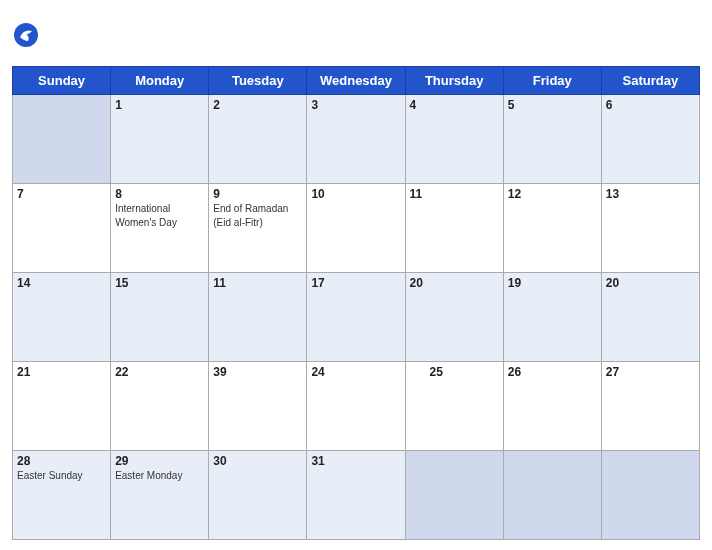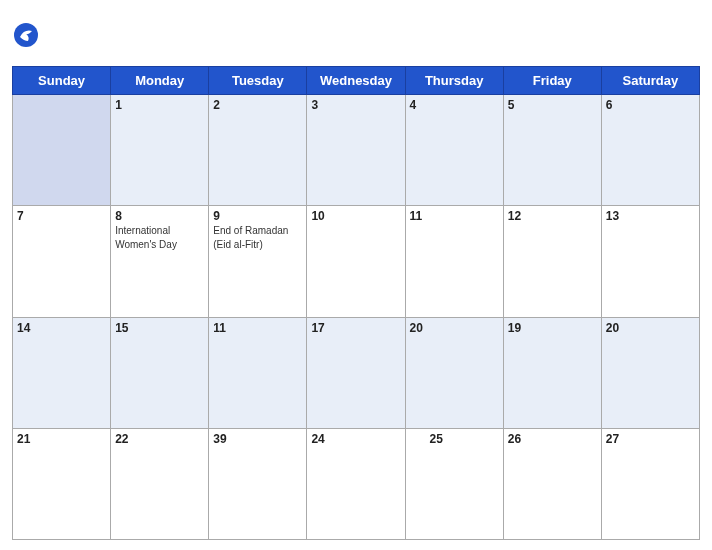--- a/index.html
+++ b/index.html
@@ -222,15 +222,28 @@
           <td style="background: rgb(255, 255, 255); padding-left: 24px;">
             <span class="day-num">25</span>
           </td>
           <td style="background: rgb(255, 255, 255);">
             <span class="day-num">26</span>
           </td>
           <td style="background: rgb(255, 255, 255);">
             <span class="day-num">27</span>
           </td>
         </tr>
+        <tr>
+          <td style="background: rgb(232, 238, 248);"><span class="day-num">28</span><span class="day-event">Easter Sunday</span></td>
+          <td style="background: rgb(232, 238, 248);"><span class="day-num">29</span><span class="day-event">Easter Monday</span></td>
+          <td style="background: rgb(232, 238, 248);">
+            <span class="day-num">30</span>
+          </td>
+          <td style="background: rgb(232, 238, 248);">
+            <span class="day-num">31</span>
+          </td>
+          <td class="empty-day"></td>
+          <td class="empty-day"></td>
+          <td class="empty-day"></td>
+        </tr>
       </tbody>
   </table>
 </div>
 
 </body></html>

